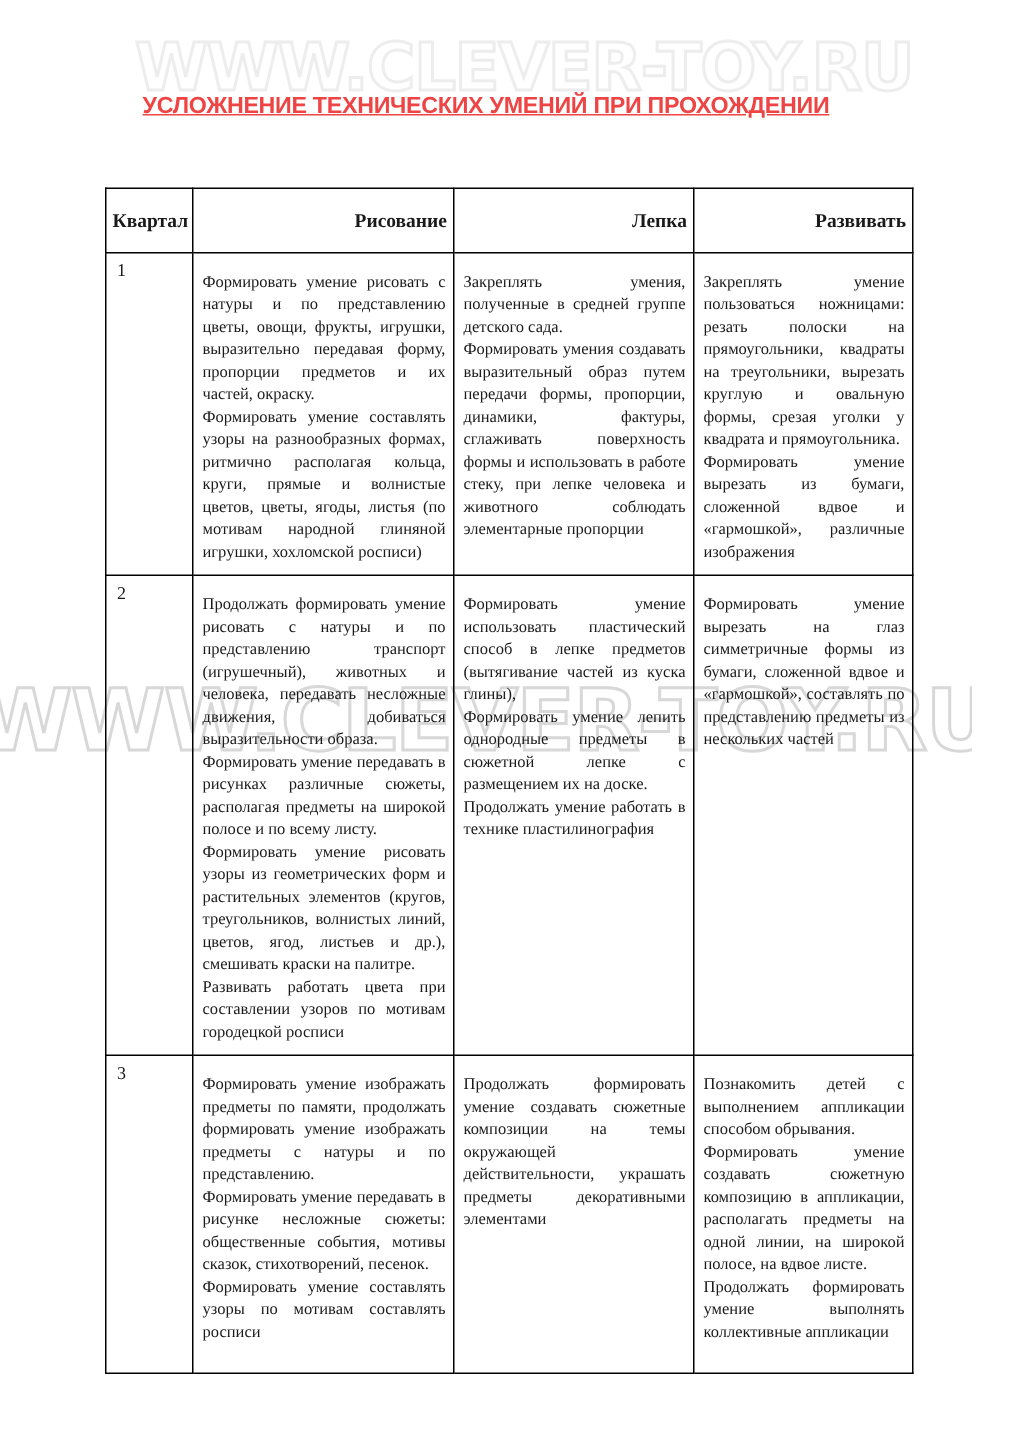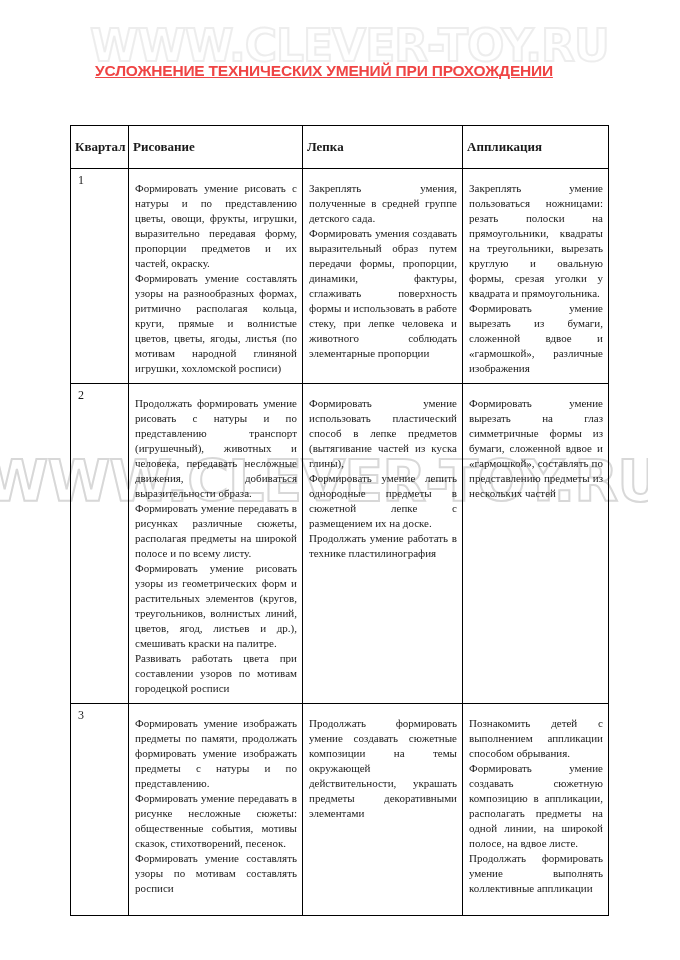--- a/index.html
+++ b/index.html
@@ -71,21 +71,21 @@
   th, td {
     border: 1px solid #000000;
     vertical-align: top;
     background: transparent;
   }
   th {
     font-family: "Liberation Serif", serif;
     font-weight: bold;
     font-size: 13px;
     height: 43px;
-    text-align: left;
+    text-align: right;
     vertical-align: middle;
     padding: 2px 4px;
   }
   td {
     font-size: 11px;
     line-height: 15px;
     text-align: justify;
     padding: 12px 5px 7px 6px;
     hyphens: auto;
     -webkit-hyphens: auto;
@@ -118,21 +118,21 @@
         <col class="c-quarter">
         <col class="c-drawing">
         <col class="c-modeling">
         <col class="c-application">
       </colgroup>
       <thead>
         <tr>
           <th>Квартал</th>
           <th>Рисование</th>
           <th>Лепка</th>
-          <th>Аппликация</th>
+          <th>Развивать</th>
         </tr>
       </thead>
       <tbody id="table-body">
           <tr class="r1">
             <td class="quarter-cell">1</td>
             <td>
               <div class="para">Формировать умение рисовать с натуры и по представлению цветы, овощи, фрукты, игрушки, выразительно передавая форму, пропорции предметов и их частей, окраску.</div>
               <div class="para">Формировать умение составлять узоры на разнообразных формах, ритмично располагая кольца, круги, прямые и волнистые цветов, цветы, ягоды, листья (по мотивам народной глиняной игрушки, хохломской росписи)</div>
             </td>
             <td>

